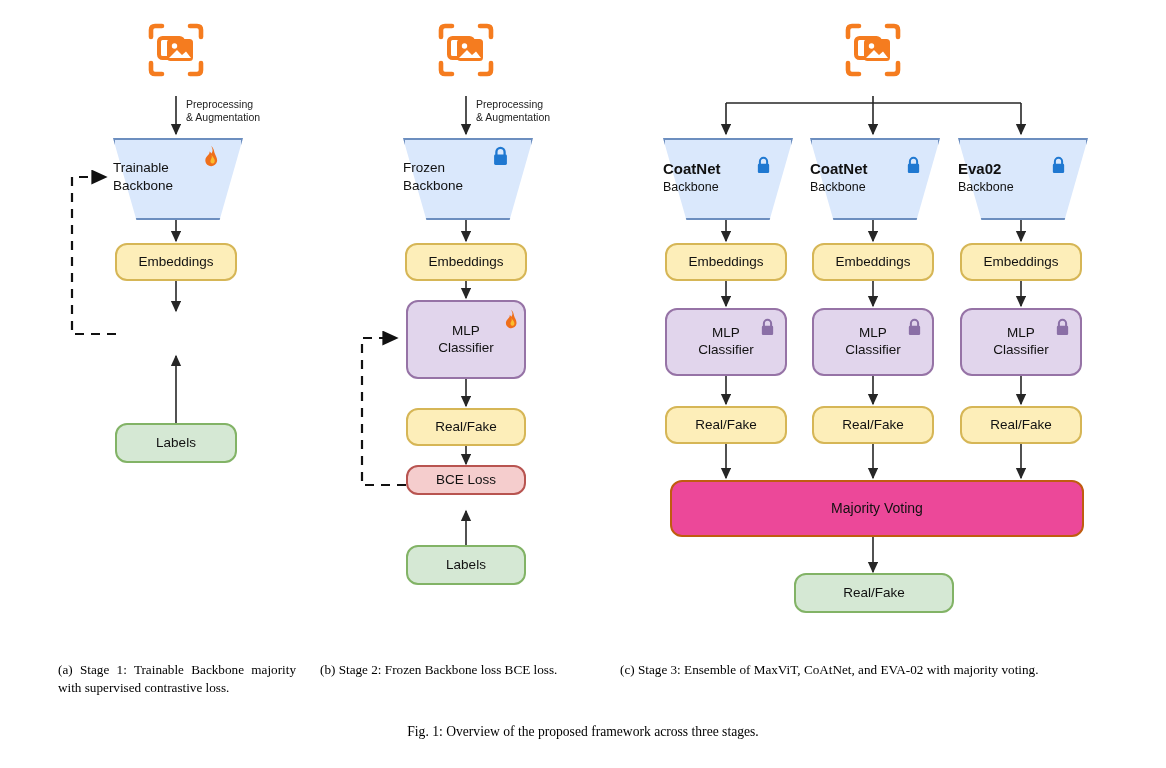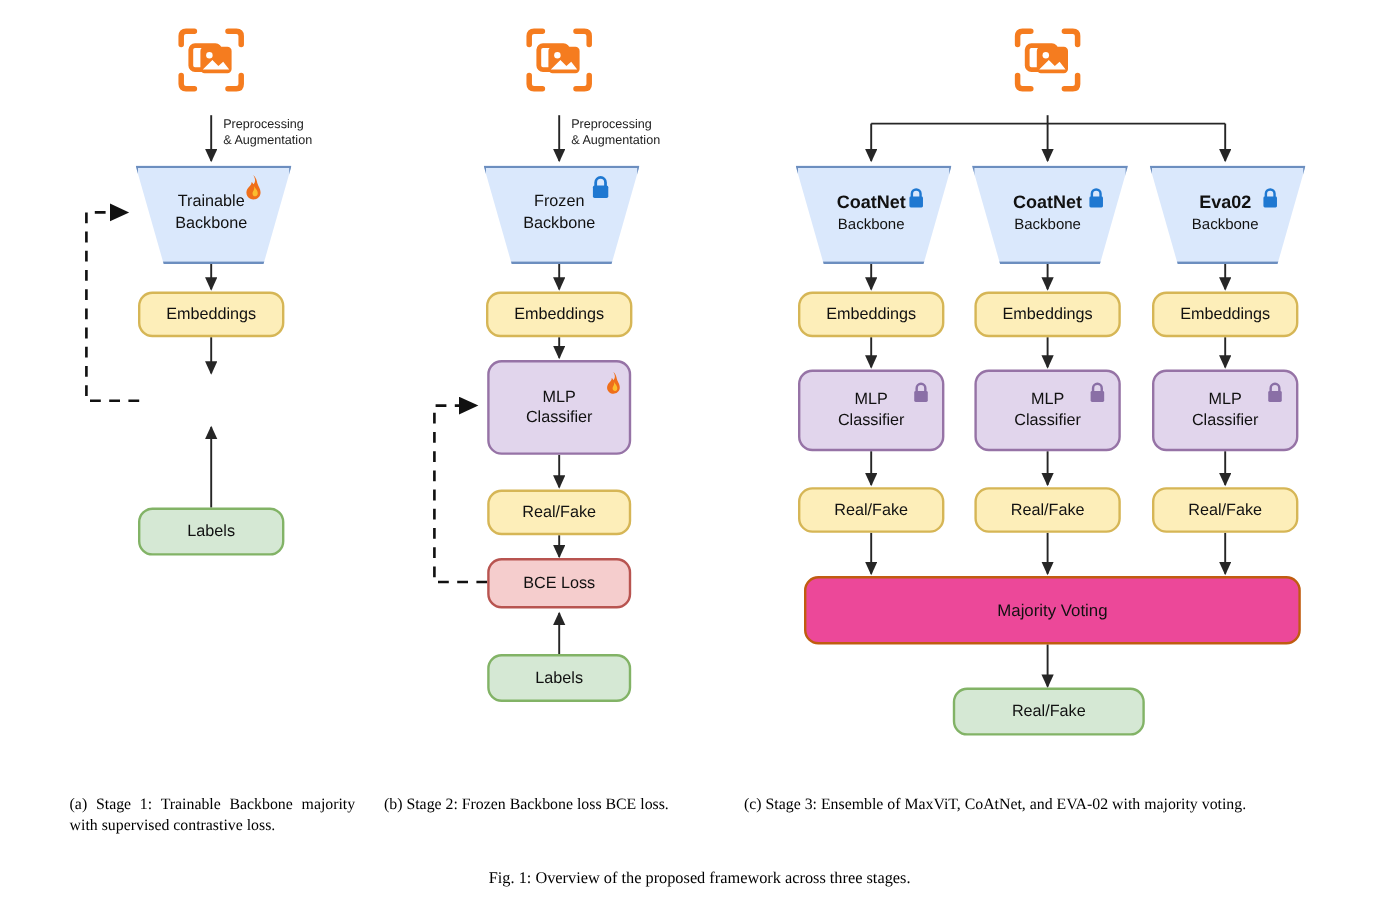--- a/index.html
+++ b/index.html
@@ -33,21 +33,21 @@
     border:2px solid #6c8ebf;
     clip-path:polygon(0 0,100% 0,82% 100%,18% 100%);
     border-radius:0;
   }
   .trapwrap{position:absolute;}
   .trapwrap .trapshape{
     position:absolute;left:0;top:0;width:100%;height:100%;
   }
   .trapwrap .content{
     position:absolute;left:0;top:0;width:100%;height:100%;
-    display:flex;flex-direction:column;align-items:center;justify-content:center;
+    display:flex;flex-direction:column;justify-content:center;
     font-size:13.5px;color:#111;line-height:1.3;
   }
   .bb-title-bold{font-weight:bold;font-size:15px;}
   .bb-sub{font-size:12.5px;}
 
   
   .badge{position:absolute;z-index:3;}
   .edge-label{
     position:absolute;font-size:10.5px;color:#222;
     line-height:1.28;font-family:"Liberation Sans", sans-serif;
@@ -217,21 +217,21 @@
         <path d="M10.4,9.8 C11.6,12.2 10.2,13.6 9.6,15.2 C9.0,16.8 10.0,18.8 11.8,18.6
                  C13.4,18.4 14.2,16.6 13.6,14.8 C13.0,13.0 11.6,11.6 10.4,9.8 Z" fill="#fbbd2e"></path>
       </svg>
     </div>
   </div>
 
   <div class="node box yellow" style="left:406px;top:408px;width:120px;height:38px;">
     <span class="lbl">Real/Fake</span>
   </div>
 
-  <div class="node box red" style="left:406px;top:465px;width:120px;height:42px;">
+  <div class="node box red" style="left:406px;top:465px;width:120px;height:30px;">
     <span class="lbl">BCE Loss</span>
   </div>
 
   <div class="node box green" style="left:406px;top:545px;width:120px;height:40px;">
     <span class="lbl">Labels</span>
   </div>
 
   <div class="badge" style="left:845px;top:22px;width:56px;height:56px;">
     <svg viewBox="0 0 56 56" width="56" height="56">
       <g fill="none" stroke="#f57c1f" stroke-width="4.6" stroke-linecap="round">

